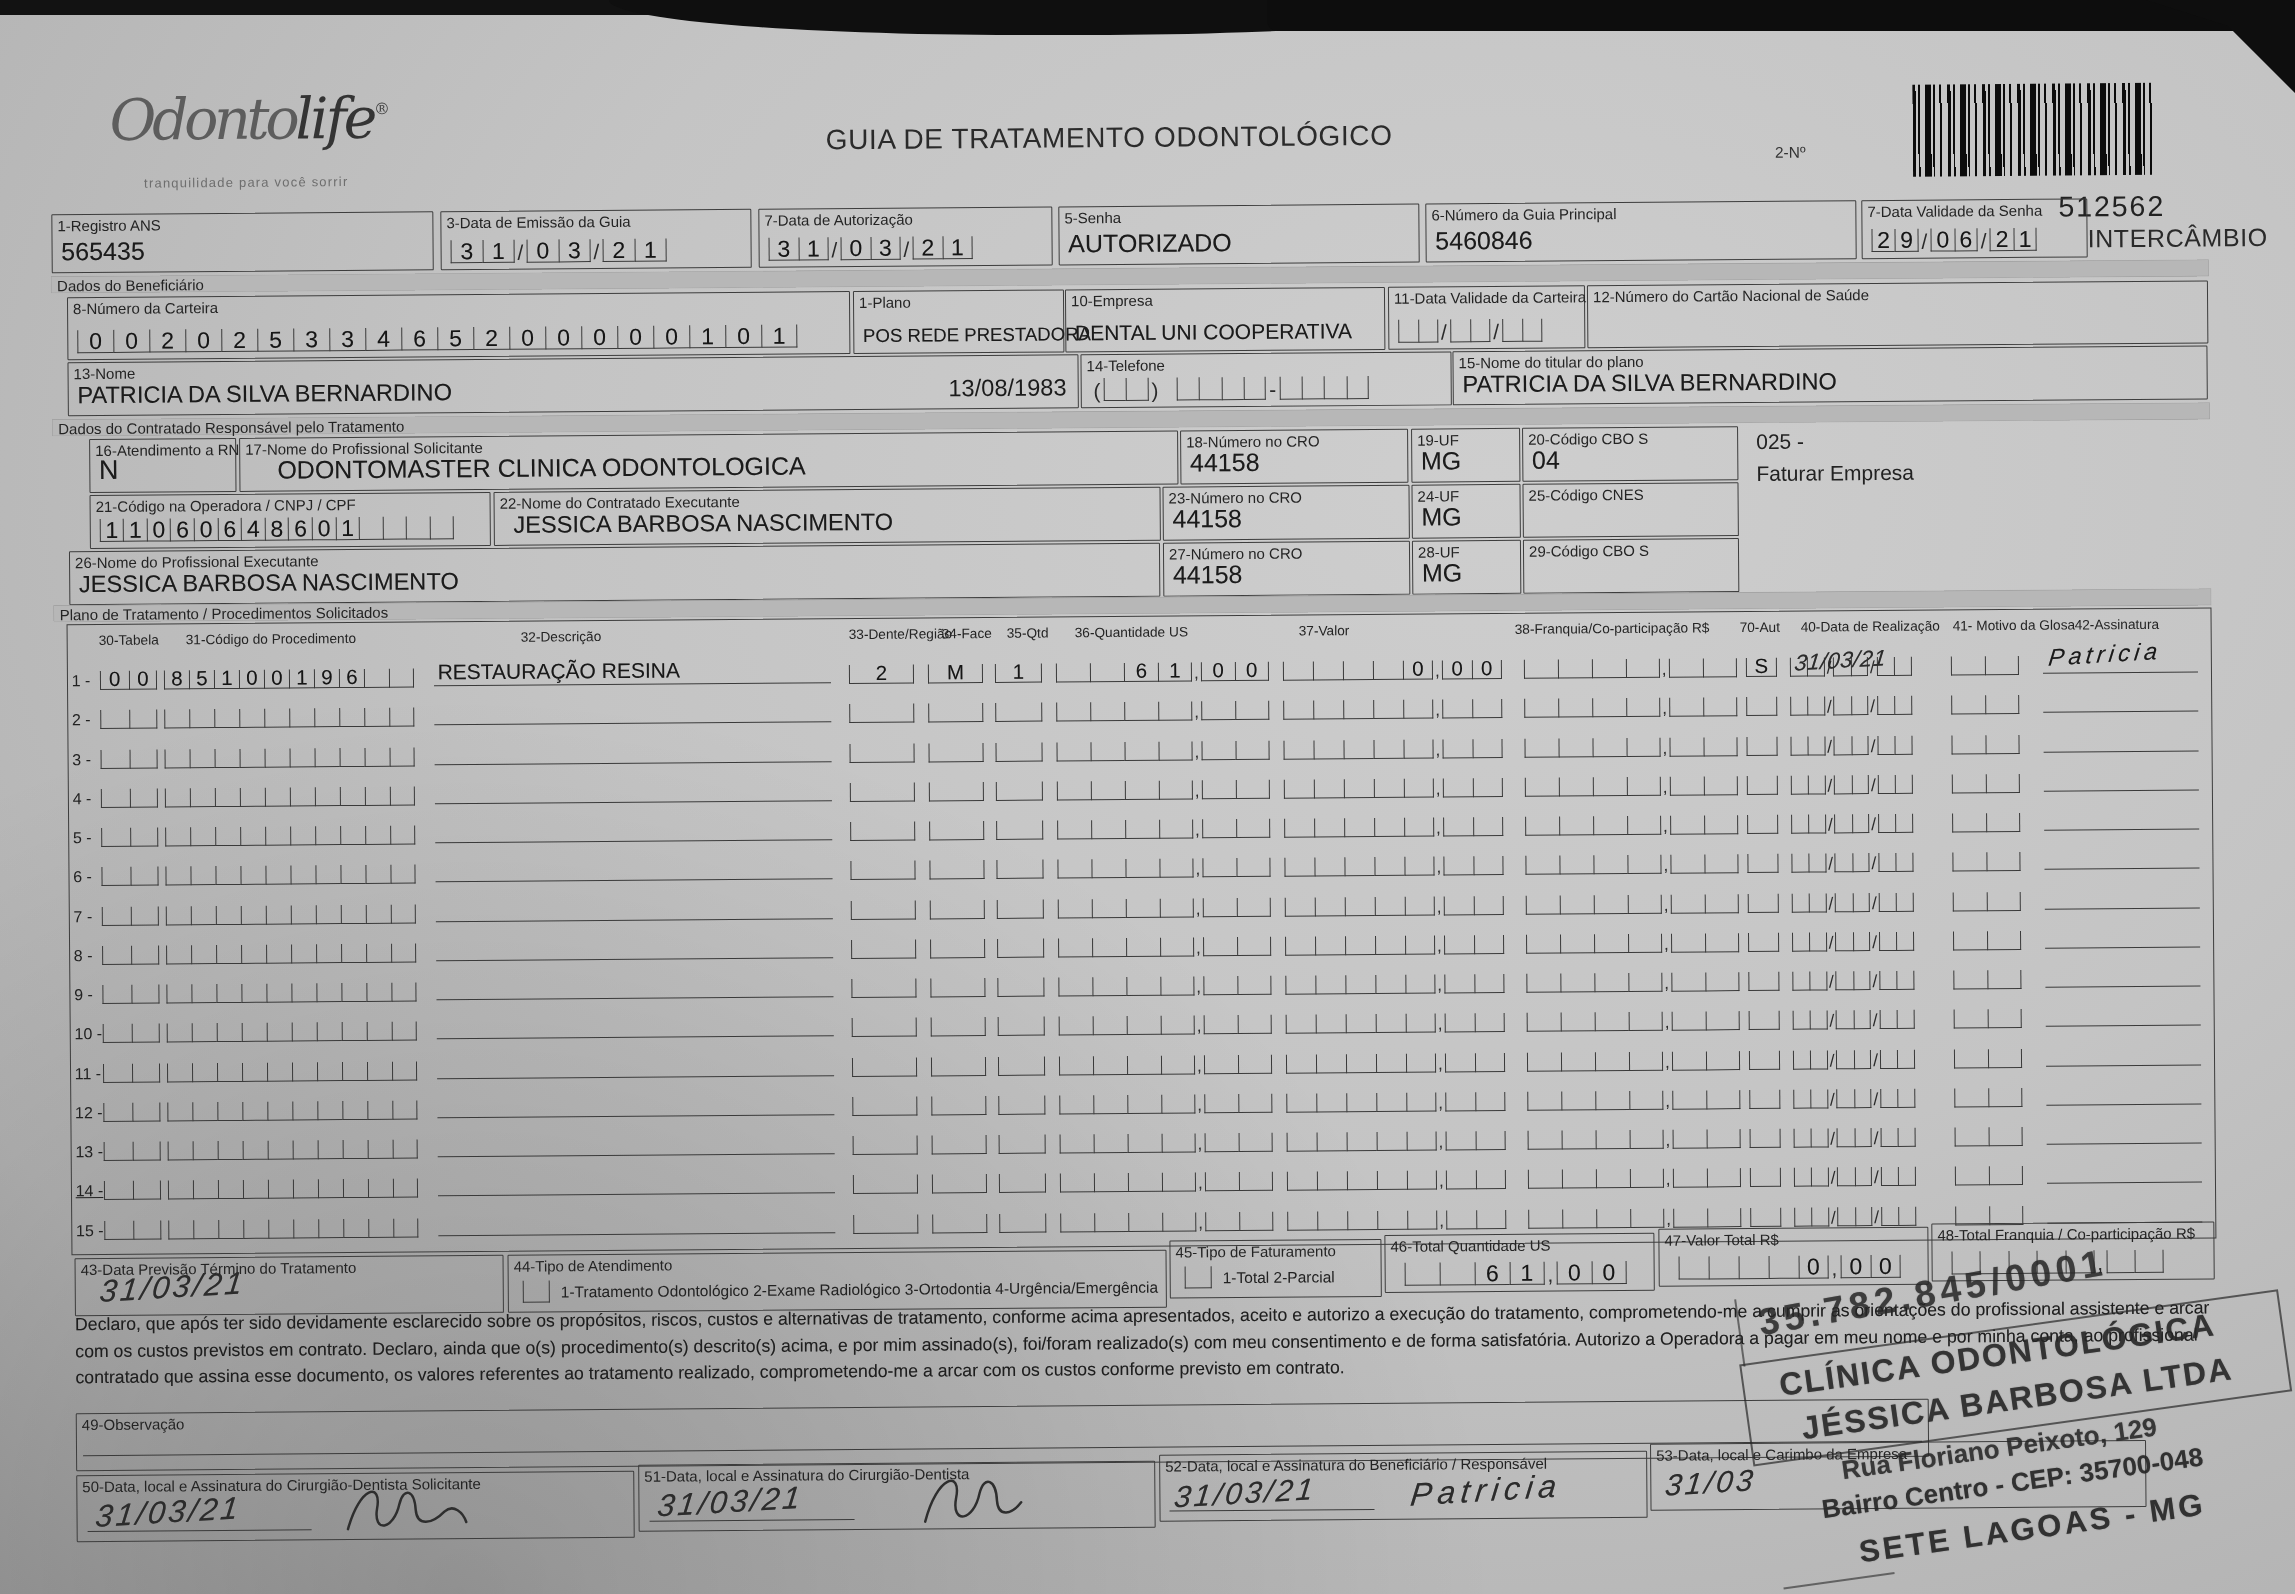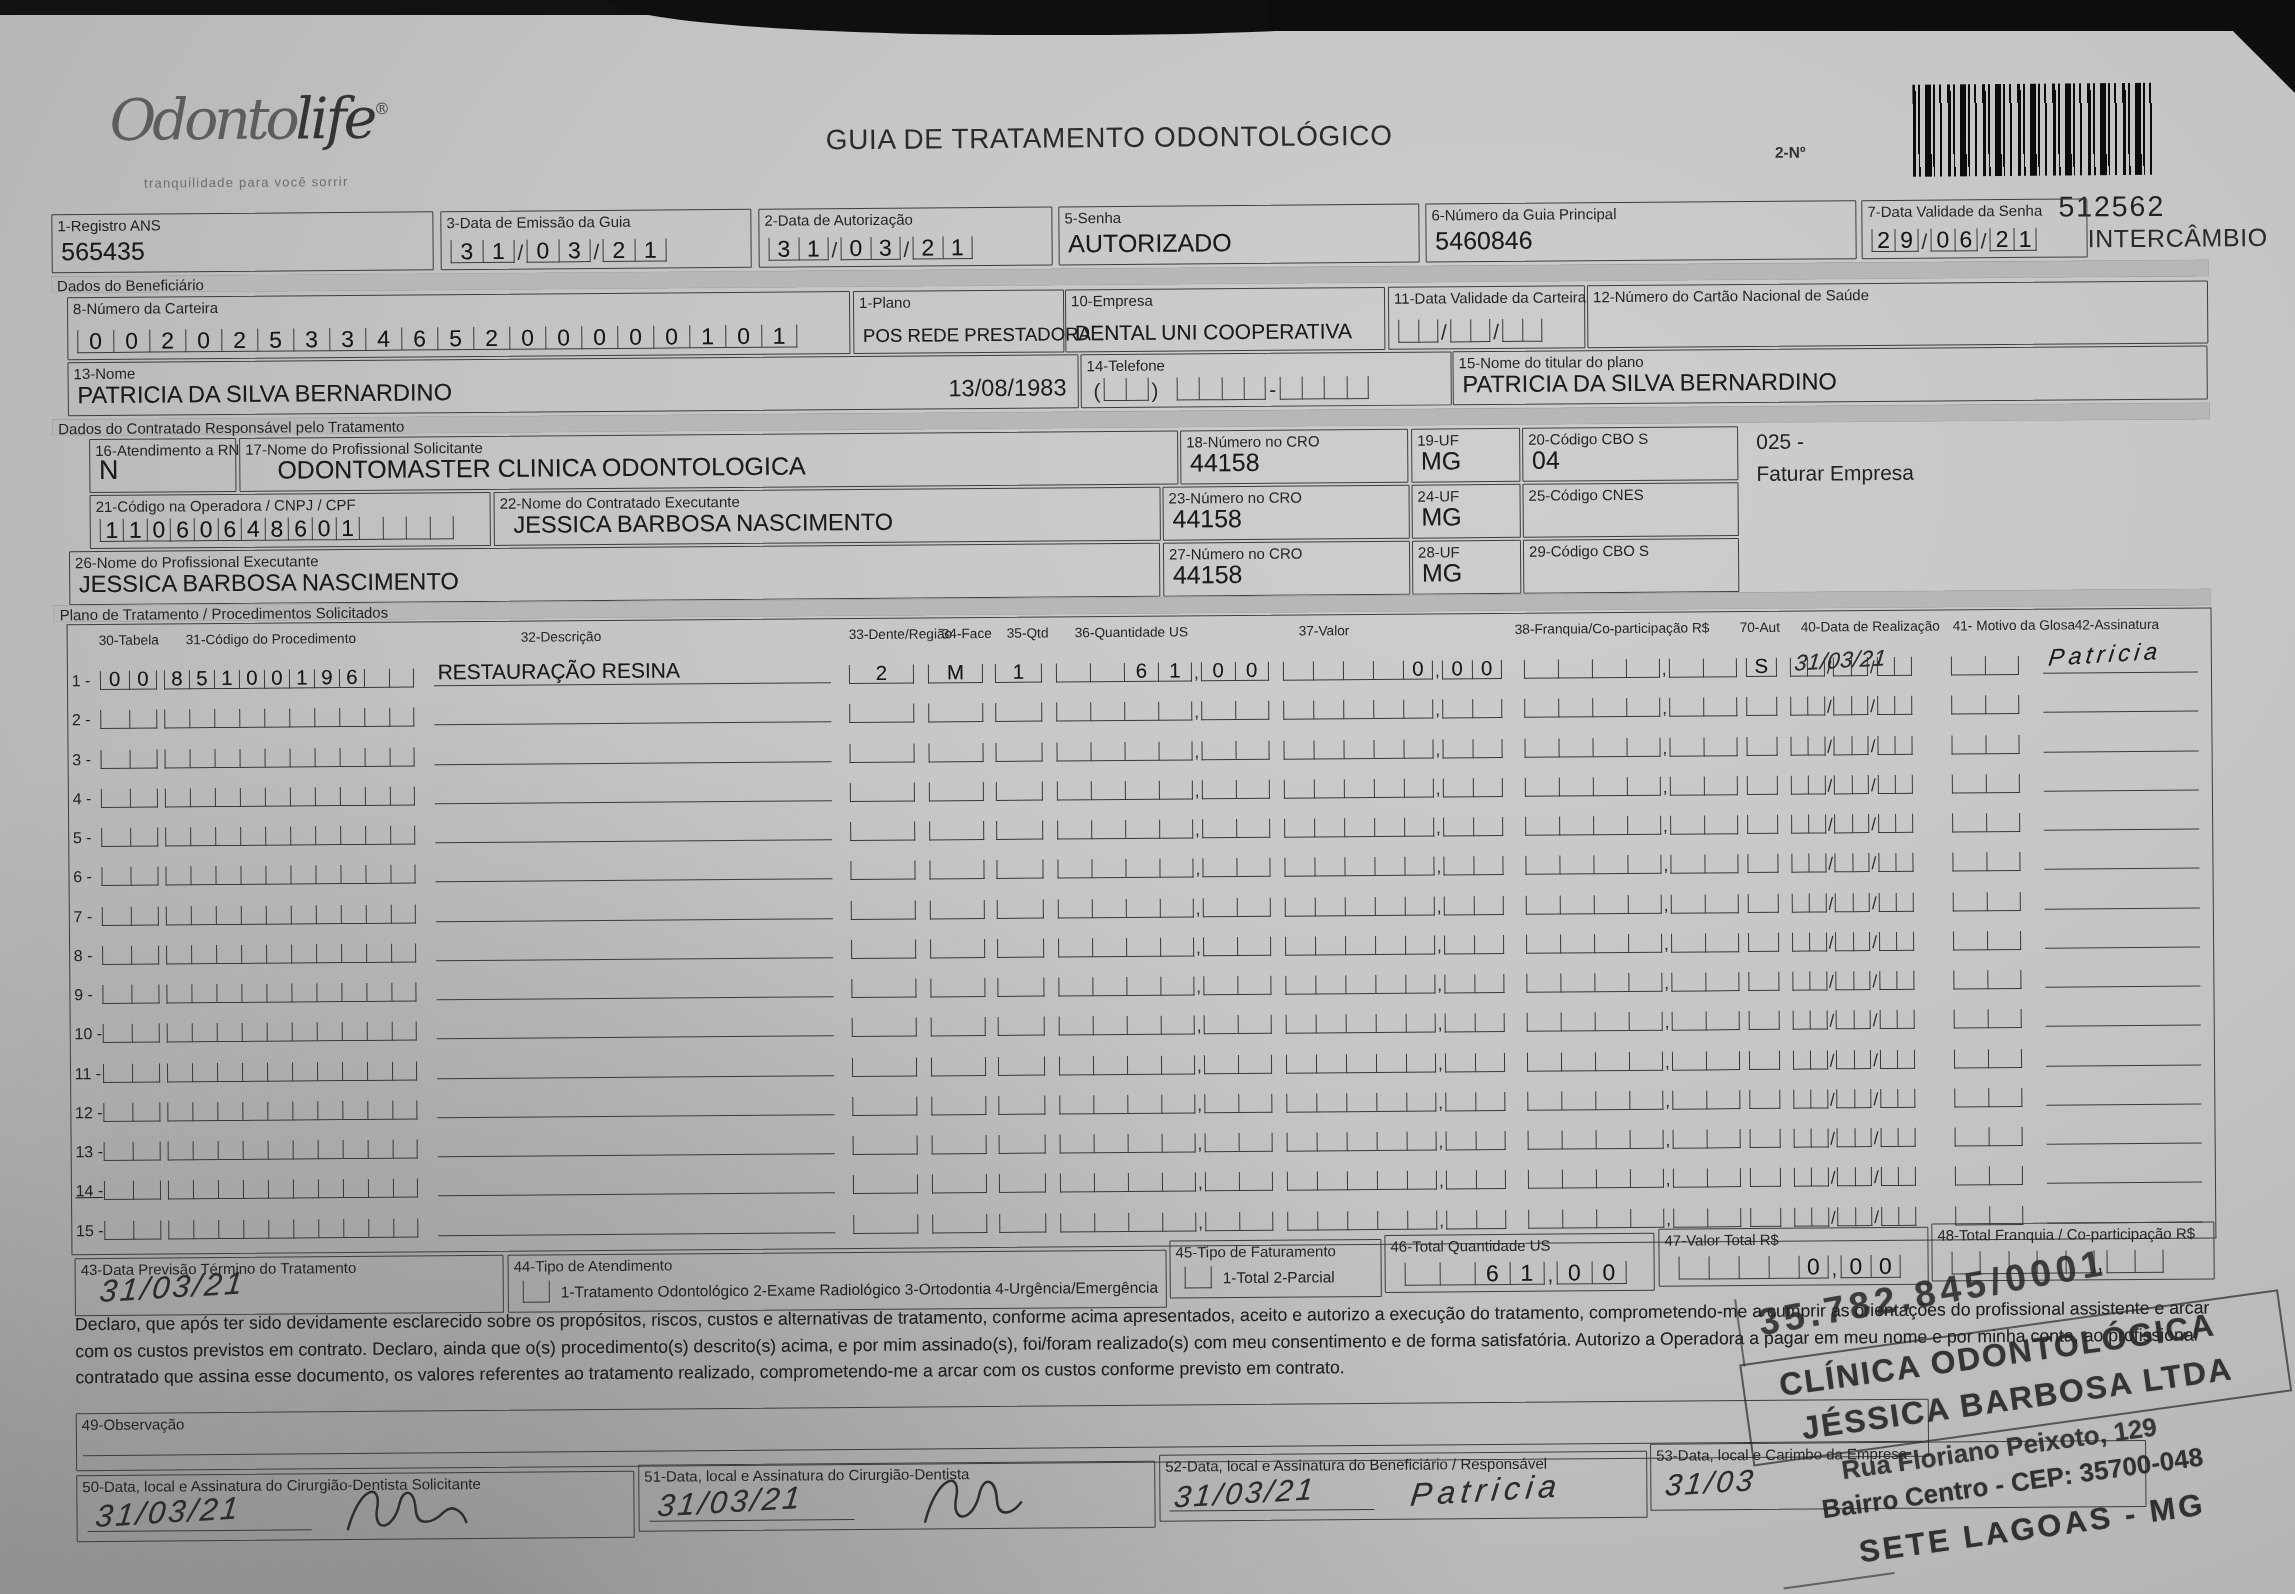--- a/index.html
+++ b/index.html
@@ -57,21 +57,21 @@
     position:absolute;left:1918px;top:91px;width:243px;height:92px;
     background:repeating-linear-gradient(90deg,
       #0c0c0c 0 3.1px, transparent 3.1px 5.6px,
       #0c0c0c 5.6px 7.5px, transparent 7.5px 12.4px,
       #0c0c0c 12.4px 18.6px, transparent 18.6px 20.5px,
       #0c0c0c 20.5px 22.4px, transparent 22.4px 27px,
       #0c0c0c 27px 29px, transparent 29px 35px);
   }
   .bc-num{position:absolute;left:2063px;top:198px;font-size:28.6px;color:#222;letter-spacing:1.9px;}
   .bc-cap{position:absolute;left:2092px;top:232px;font-size:25px;color:#2a2a2a;letter-spacing:0.6px;}
-  .bclbl{position:absolute;left:1780px;top:149px;font-size:15.5px;color:#333;font-weight:bold;}
+  .bclbl{position:absolute;left:1780px;top:149px;font-size:15.5px;color:#333;}
 
   .tablebox{position:absolute;left:68px;top:616px;width:2143px;height:629px;border:1.2px solid #3d3d3d;}
   .thead{position:absolute;font-size:13.7px;color:#242424;white-space:nowrap;top:7.5px;}
   .trow{position:absolute;left:0;width:2140px;height:39px;}
   .rownum{position:absolute;bottom:5px;font-size:16px;color:#222;}
   .trow .comb{bottom:5px;left:0;}
   .trow .comb .cell{height:18.6px;font-size:20.5px;}
   .trow .comb .combsep{font-size:17.4px;padding:0 1.9px;}
   .wline{position:absolute;bottom:6.2px;border-bottom:1.2px solid #3a3a3a;height:28.6px;}
   .wline .ptext{position:absolute;bottom:1.2px;left:3.7px;font-size:21px;white-space:nowrap;color:#191919;text-shadow:0 0 0.6px rgba(30,30,30,.35);}
@@ -119,21 +119,21 @@
         <span class="cell end" style="width: 32px;">1</span>
         <span class="combsep">/</span>
         <span class="cell" style="width: 32px;">0</span>
         <span class="cell end" style="width: 32px;">3</span>
         <span class="combsep">/</span>
         <span class="cell" style="width: 32px;">2</span>
         <span class="cell end" style="width: 32px;">1</span>
       </div>
   </div>
   <div class="box" style="left:763px;top:206px;width:292px;height:57px;">
-    <span class="lbl">2-Data de Autorização</span>
+    <span class="lbl">7-Data de Autorização</span>
     <div class="comb">
         <span class="cell" style="width: 30px;">3</span>
         <span class="cell end" style="width: 30px;">1</span>
         <span class="combsep">/</span>
         <span class="cell" style="width: 30px;">0</span>
         <span class="cell end" style="width: 30px;">3</span>
         <span class="combsep">/</span>
         <span class="cell" style="width: 30px;">2</span>
         <span class="cell end" style="width: 30px;">1</span>
       </div>

